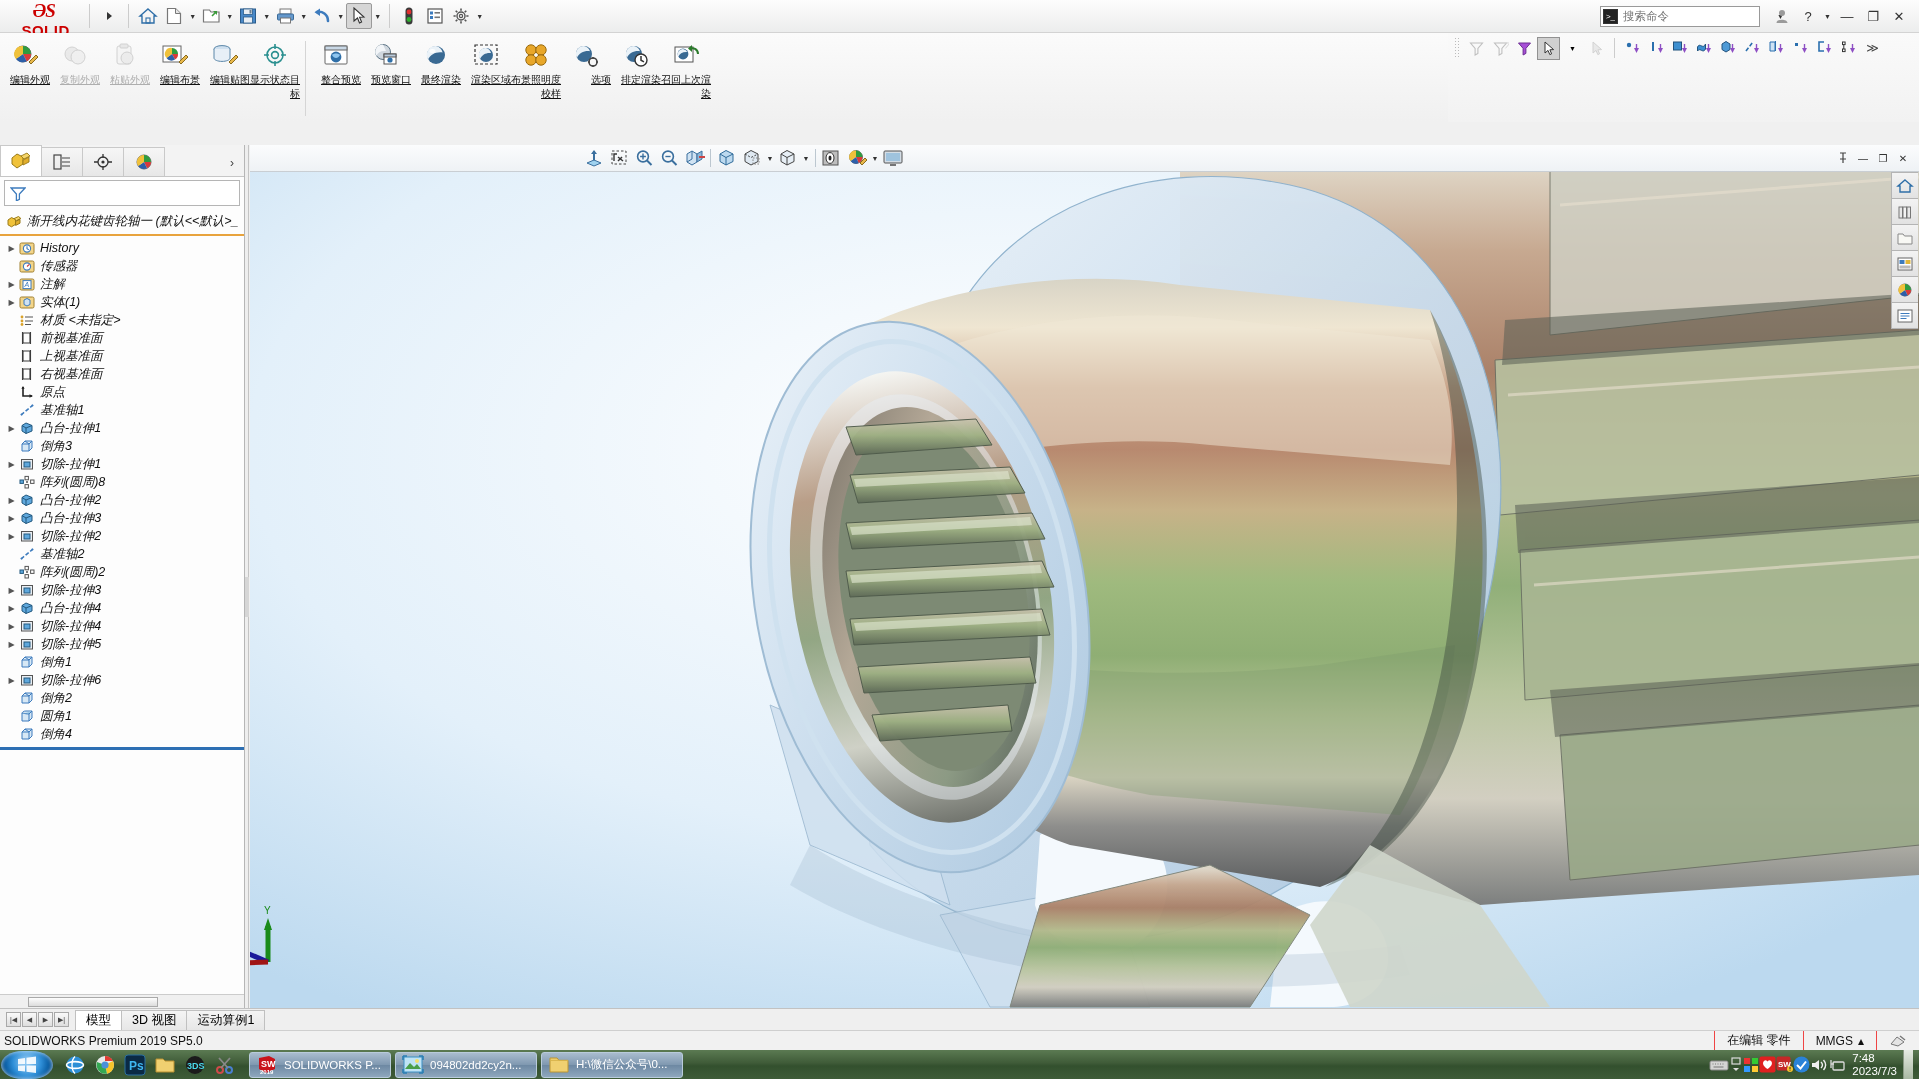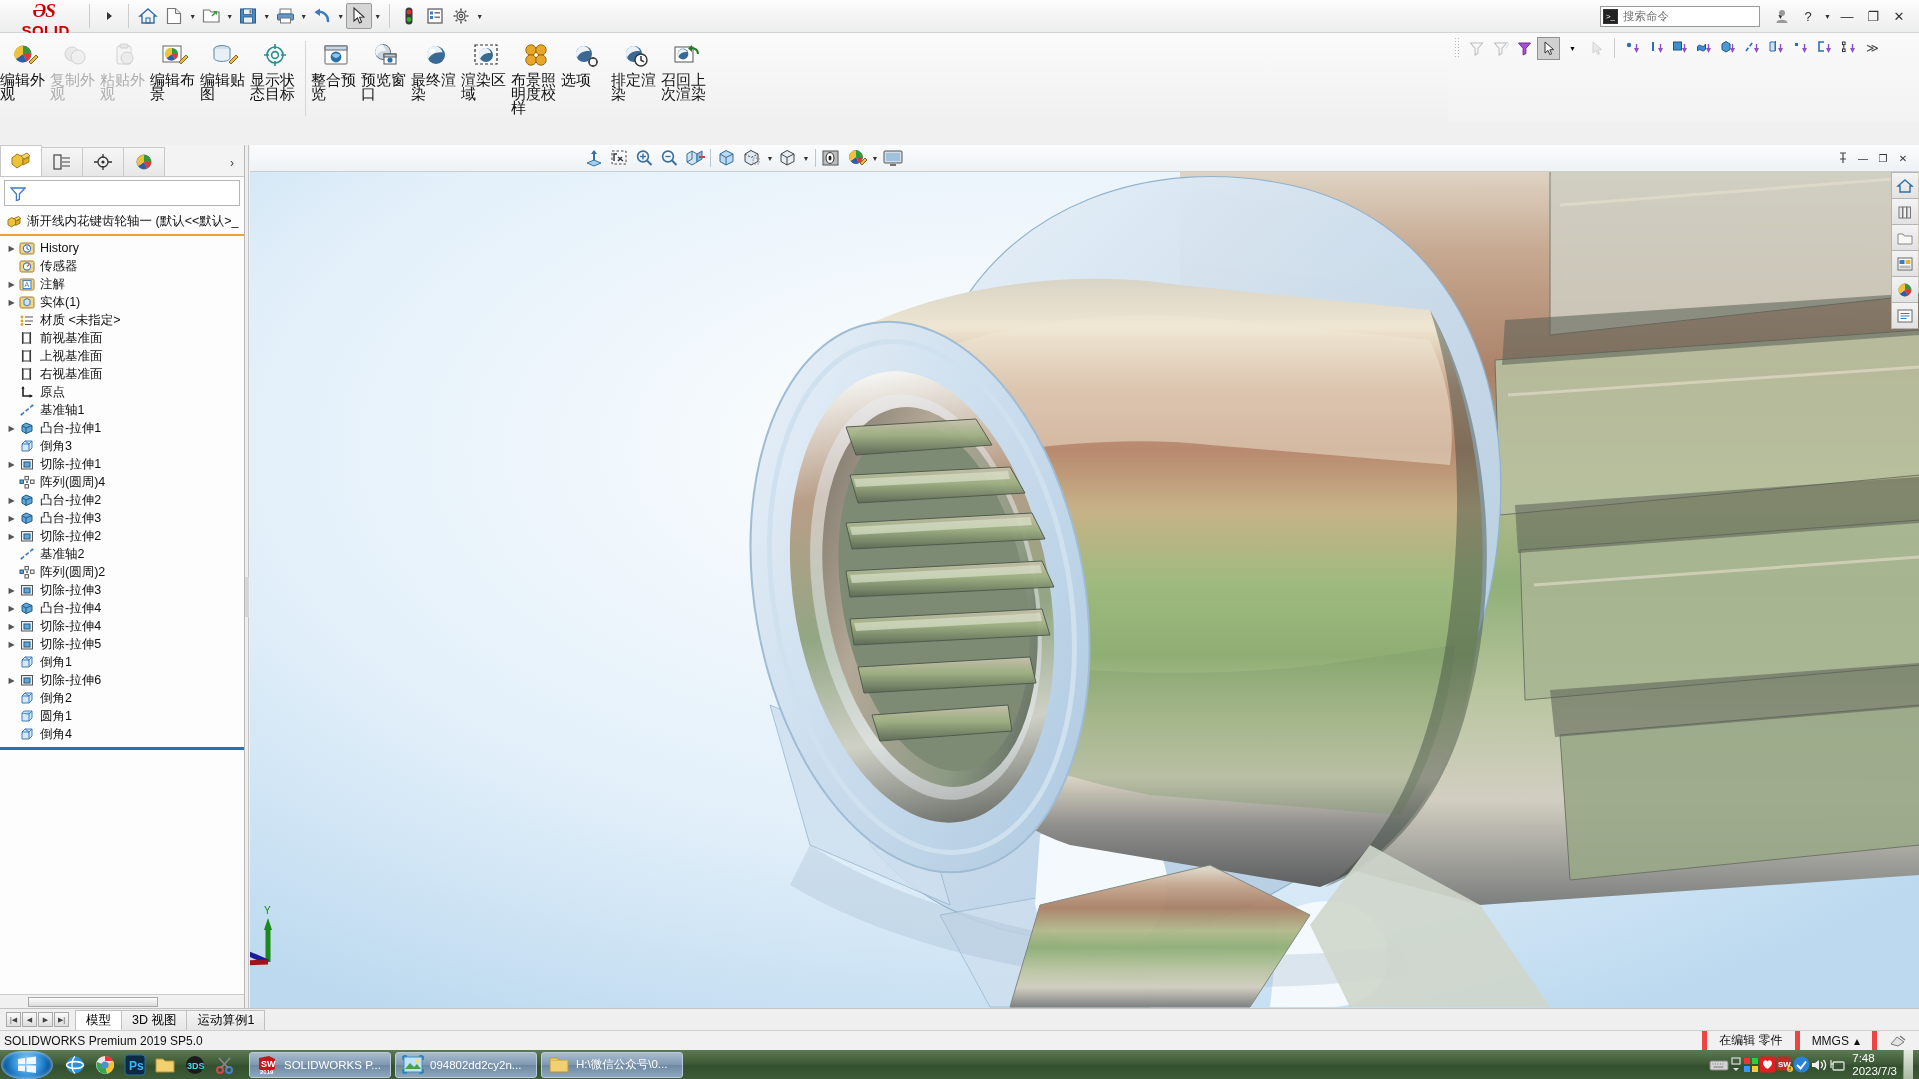--- a/index.html
+++ b/index.html
@@ -60,21 +60,21 @@
     background:linear-gradient(#fafafa,#f1f1f1);
     border-bottom:1px solid #cfcfcf;
   }
   .ribbon-left { position:absolute; left:0; top:0; height:89px; width:1448px;
     background:linear-gradient(#fbfbfb,#f0f0f0); display:flex; align-items:flex-start; padding-top:4px;}
   .rb-item {
     width:50px; min-width:50px; display:flex; flex-direction:column; align-items:center;
     padding-top:4px; cursor:default;
   }
   .rb-ico { width:30px; height:30px; display:flex; align-items:center; justify-content:center; }
-  .rb-lbl { font-size:15px; line-height:14px; text-align:left; margin-top:2px; color:#111; width:50px;}
+  .rb-lbl { font-size:10px; line-height:14px; text-align:right; margin-top:2px; color:#111; width:50px;text-decoration:underline;}
   .rb-item.disabled .rb-lbl { color:#aeaeae; }
   .rb-item.disabled .rb-ico { opacity:.35; }
   .rb-vsep { width:1px; align-self:stretch; background:#d5d5d5; margin:4px 5px 6px 5px; }
 
   .ribbon-right {
     position:absolute; left:1448px; top:0; width:471px; height:89px;
     background:linear-gradient(#fafafa,#f2f2f2);
   }
   .filtbar { display:flex; align-items:center; height:30px; padding-left:6px; gap:1px; }
   .grip { width:5px;height:22px;
@@ -102,21 +102,21 @@
     position:absolute; left:0; top:145px; width:245px; bottom:71px;
     background:#fdfdfd; border-right:1px solid #b6b6b6; display:flex; flex-direction:column;
   }
   .fm-tabs { height:32px; display:flex; align-items:flex-end; border-bottom:1px solid #c6c6c6; background:#f3f3f3;}
   .fm-tab { width:42px; height:29px; display:flex;align-items:center;justify-content:center;
     border:1px solid #c9c9c9; border-bottom:none; background:linear-gradient(#f6f6f6,#e7e7e7); margin-right:-1px;}
   .fm-tab.active { background:#fff; height:31px; }
   .fm-arrow { margin-left:auto; padding:0 10px 6px 0; font-size:12px; color:#444; }
   .filterbar { height:26px; margin:3px 4px 0 4px; border:1px solid #b5b5b5; background:#fff;
     display:flex; align-items:center; padding-left:5px; }
-  .tree { flex:1; overflow:hidden; padding-top:5px; font-size:12.5px; }
+  .tree { flex:1; overflow:hidden; padding-top:5px; font-size:12.5px;font-style:italic; }
   .root-row { display:flex; align-items:center; padding:2px 0 2px 5px; }
   .tr { display:flex; align-items:center; height:18px; padding-left:5px; white-space:nowrap; }
   .expander { width:13px; font-size:8px; color:#555; display:flex;align-items:center;justify-content:center;}
   .tn-ico { width:18px; height:16px; display:flex;align-items:center;justify-content:center; margin-right:4px;}
   .tn-lbl { font-size:12.5px; color:#111; }
   .selbar { height:3px; background:#2d6fb3; margin-top:4px; }
   .lp-bottomscroll { height:14px; background:#f0f0f0; border-top:1px solid #ccc; display:flex; align-items:center; }
   .hscroll-thumb { height:10px; width:130px; margin-left:28px; background:linear-gradient(#fdfdfd,#dcdcdc); border:1px solid #a9a9a9;}
   .splitter { position:absolute; left:245px; top:145px; width:4px; bottom:71px; background:#eee; border-right:1px solid #c4c4c4;}
   .splitter::after{content:"";position:absolute;left:0px;top:50%;width:4px;height:40px;background:#d6d6d6;}
@@ -165,21 +165,21 @@
         display:flex;align-items:center;justify-content:center;font-size:7px;color:#444;}
   .btab { height:21px; padding:0 10px; display:flex;align-items:center; font-size:12.5px;
     border:1px solid #c0c0c0; border-bottom:none; background:linear-gradient(#f4f4f4,#e6e6e6); margin-right:-1px; }
   .btab.active{ background:#fff; }
   .statusbar {
     position:absolute; left:0; bottom:29px; width:1919px; height:20px;
     background:#f1f1f1; border-top:1px solid #cfcfcf; display:flex; align-items:center;
     font-size:12px; color:#111; padding-left:4px;
   }
   .sb-right { margin-left:auto; display:flex; align-items:center; }
-  .sb-cell { padding:0 12px; border-left:5px solid #ef4444; height:20px; display:flex; align-items:center; gap:5px;}
+  .sb-cell { padding:0 12px; border-left:1px solid #ef4444; height:20px; display:flex; align-items:center; gap:5px;}
 
   
   .taskbar {
     position:absolute; left:0; bottom:0; width:1919px; height:29px;
     background: linear-gradient(#5b7a52,#3f5b38 45%,#33502e 55%,#46684000);
     background-color:#3e5c38;
     display:flex; align-items:center;
   }
   .start {
     width:52px; height:28px; margin-left:1px; border-radius:50%/60%;
@@ -800,21 +800,21 @@
             <span class="expander"></span>
             <span class="tn-ico">
               <svg width="16" height="14" viewBox="0 0 16 14">
                 <rect x="1" y="5" width="3.4" height="3.4" fill="#5fa8dd" stroke="#23597f"></rect>
                 <rect x="6" y="1.4" width="3.4" height="3.4" fill="#fff" stroke="#555"></rect>
                 <rect x="11.6" y="5" width="3.4" height="3.4" fill="#fff" stroke="#555"></rect>
                 <rect x="6" y="9.6" width="3.4" height="3.4" fill="#fff" stroke="#555"></rect>
                 <circle cx="8" cy="7" r="1" fill="#555"></circle>
               </svg>
             </span>
-            <span class="tn-lbl">阵列(圆周)4</span>
+            <span class="tn-lbl">阵列(圆周)8</span>
           </div>
           <div class="tr">
             <span class="expander">▶</span>
             <span class="tn-ico">
               <svg width="16" height="14" viewBox="0 0 16 14">
                 <path d="M3 4.5 L7 2 L13 4.5 L13 10 L7 12.5 L3 10Z" fill="#5fa8dd" stroke="#23597f" stroke-width="1"></path>
                 <path d="M3 4.5 L7 7 L13 4.5" fill="none" stroke="#23597f"></path>
                 <path d="M7 7 v5.5" stroke="#23597f"></path>
               </svg>
             </span>

